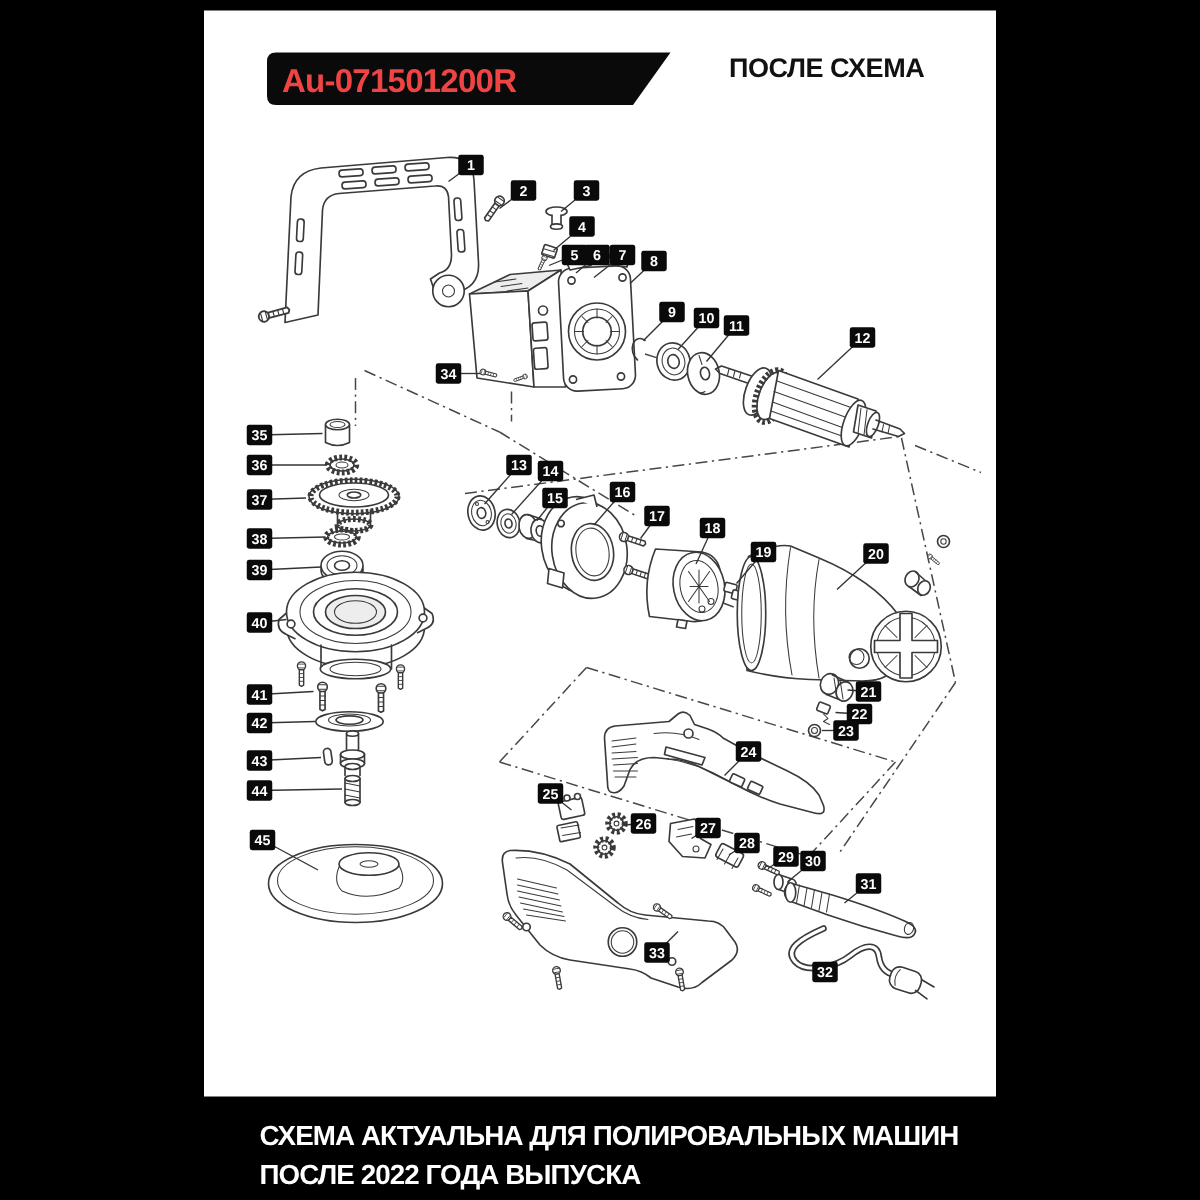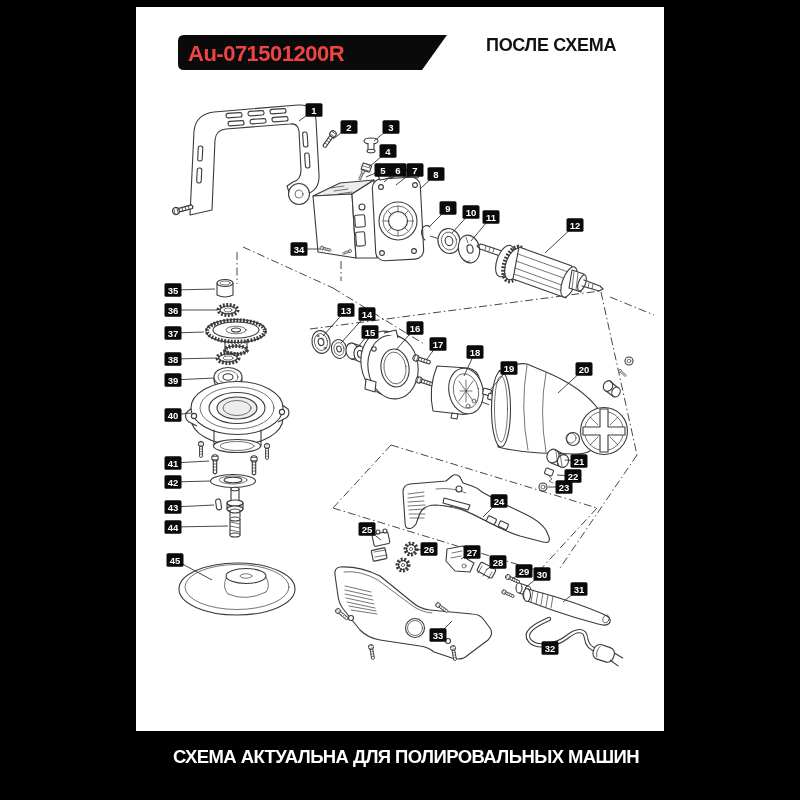--- a/index.html
+++ b/index.html
@@ -629,13 +629,14 @@
         <text x="175" y="563.6" class="lbltxt">45</text>
       </g>
     </g>
 </svg>
 
 <div class="hdr-badge-text">Au-071501200R</div>
 <div class="hdr-title">ПОСЛЕ СХЕМА</div>
 
 <div class="footer">
   <div>СХЕМА АКТУАЛЬНА ДЛЯ ПОЛИРОВАЛЬНЫХ МАШИН</div>
+  <div>ПОСЛЕ 2022 ГОДА ВЫПУСКА</div>
 </div>
 
 </body></html>

